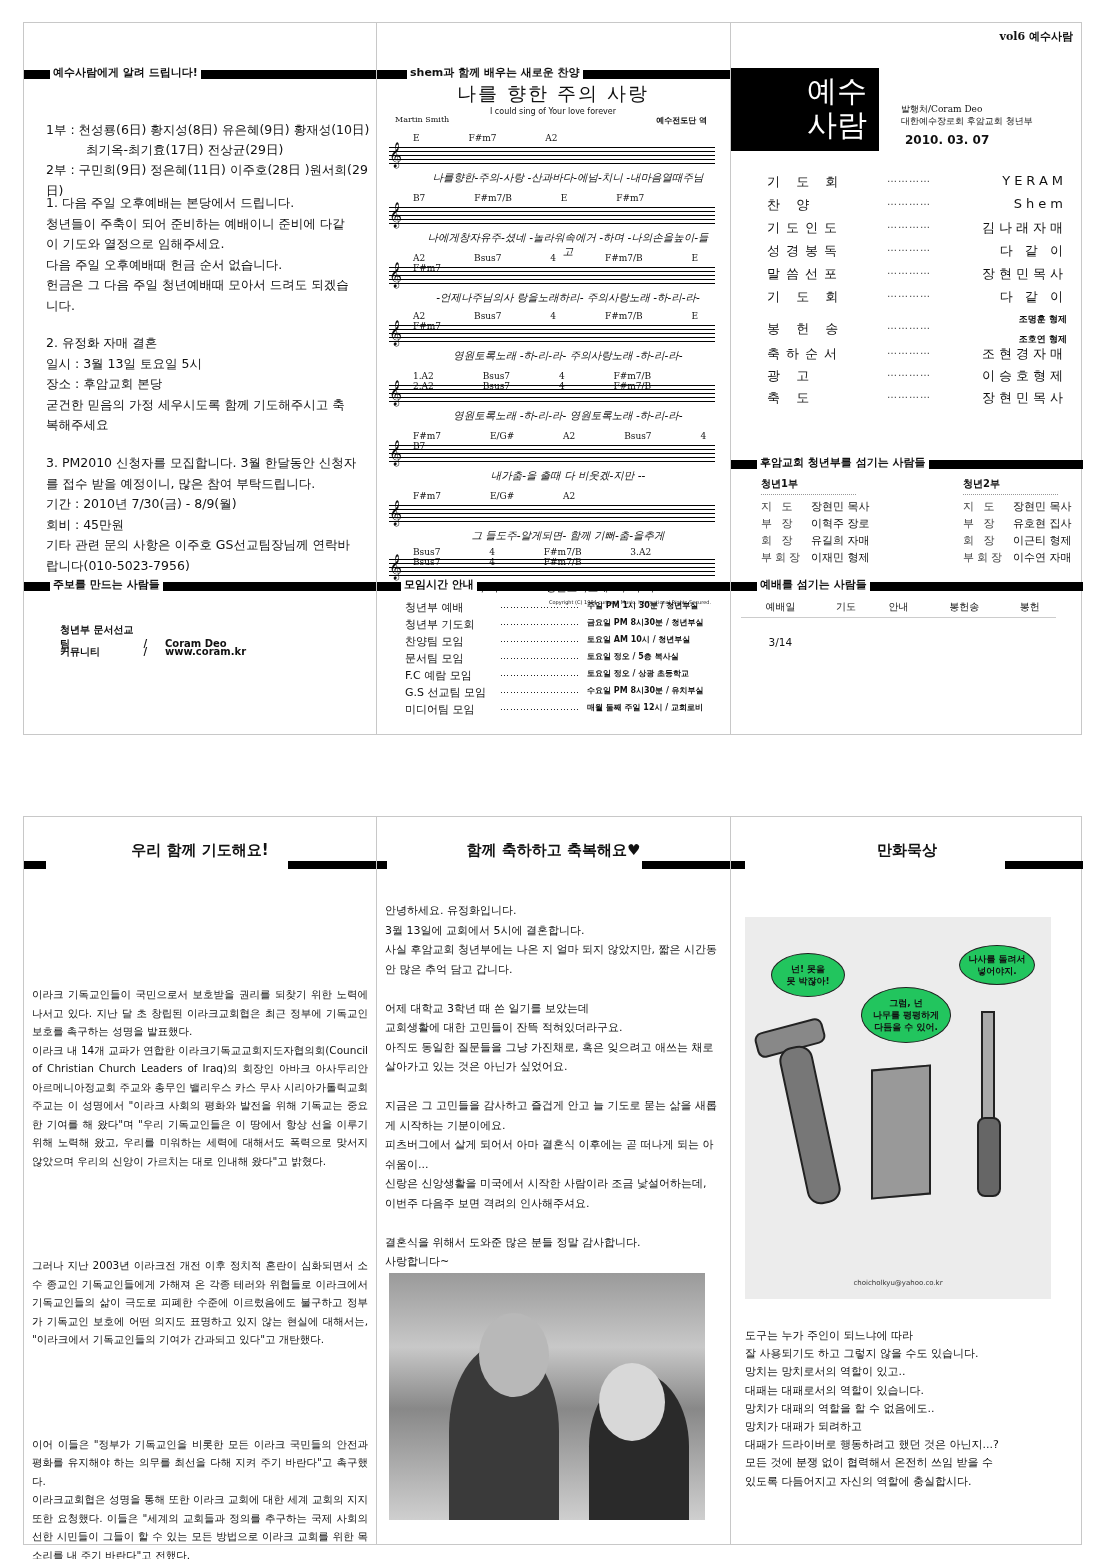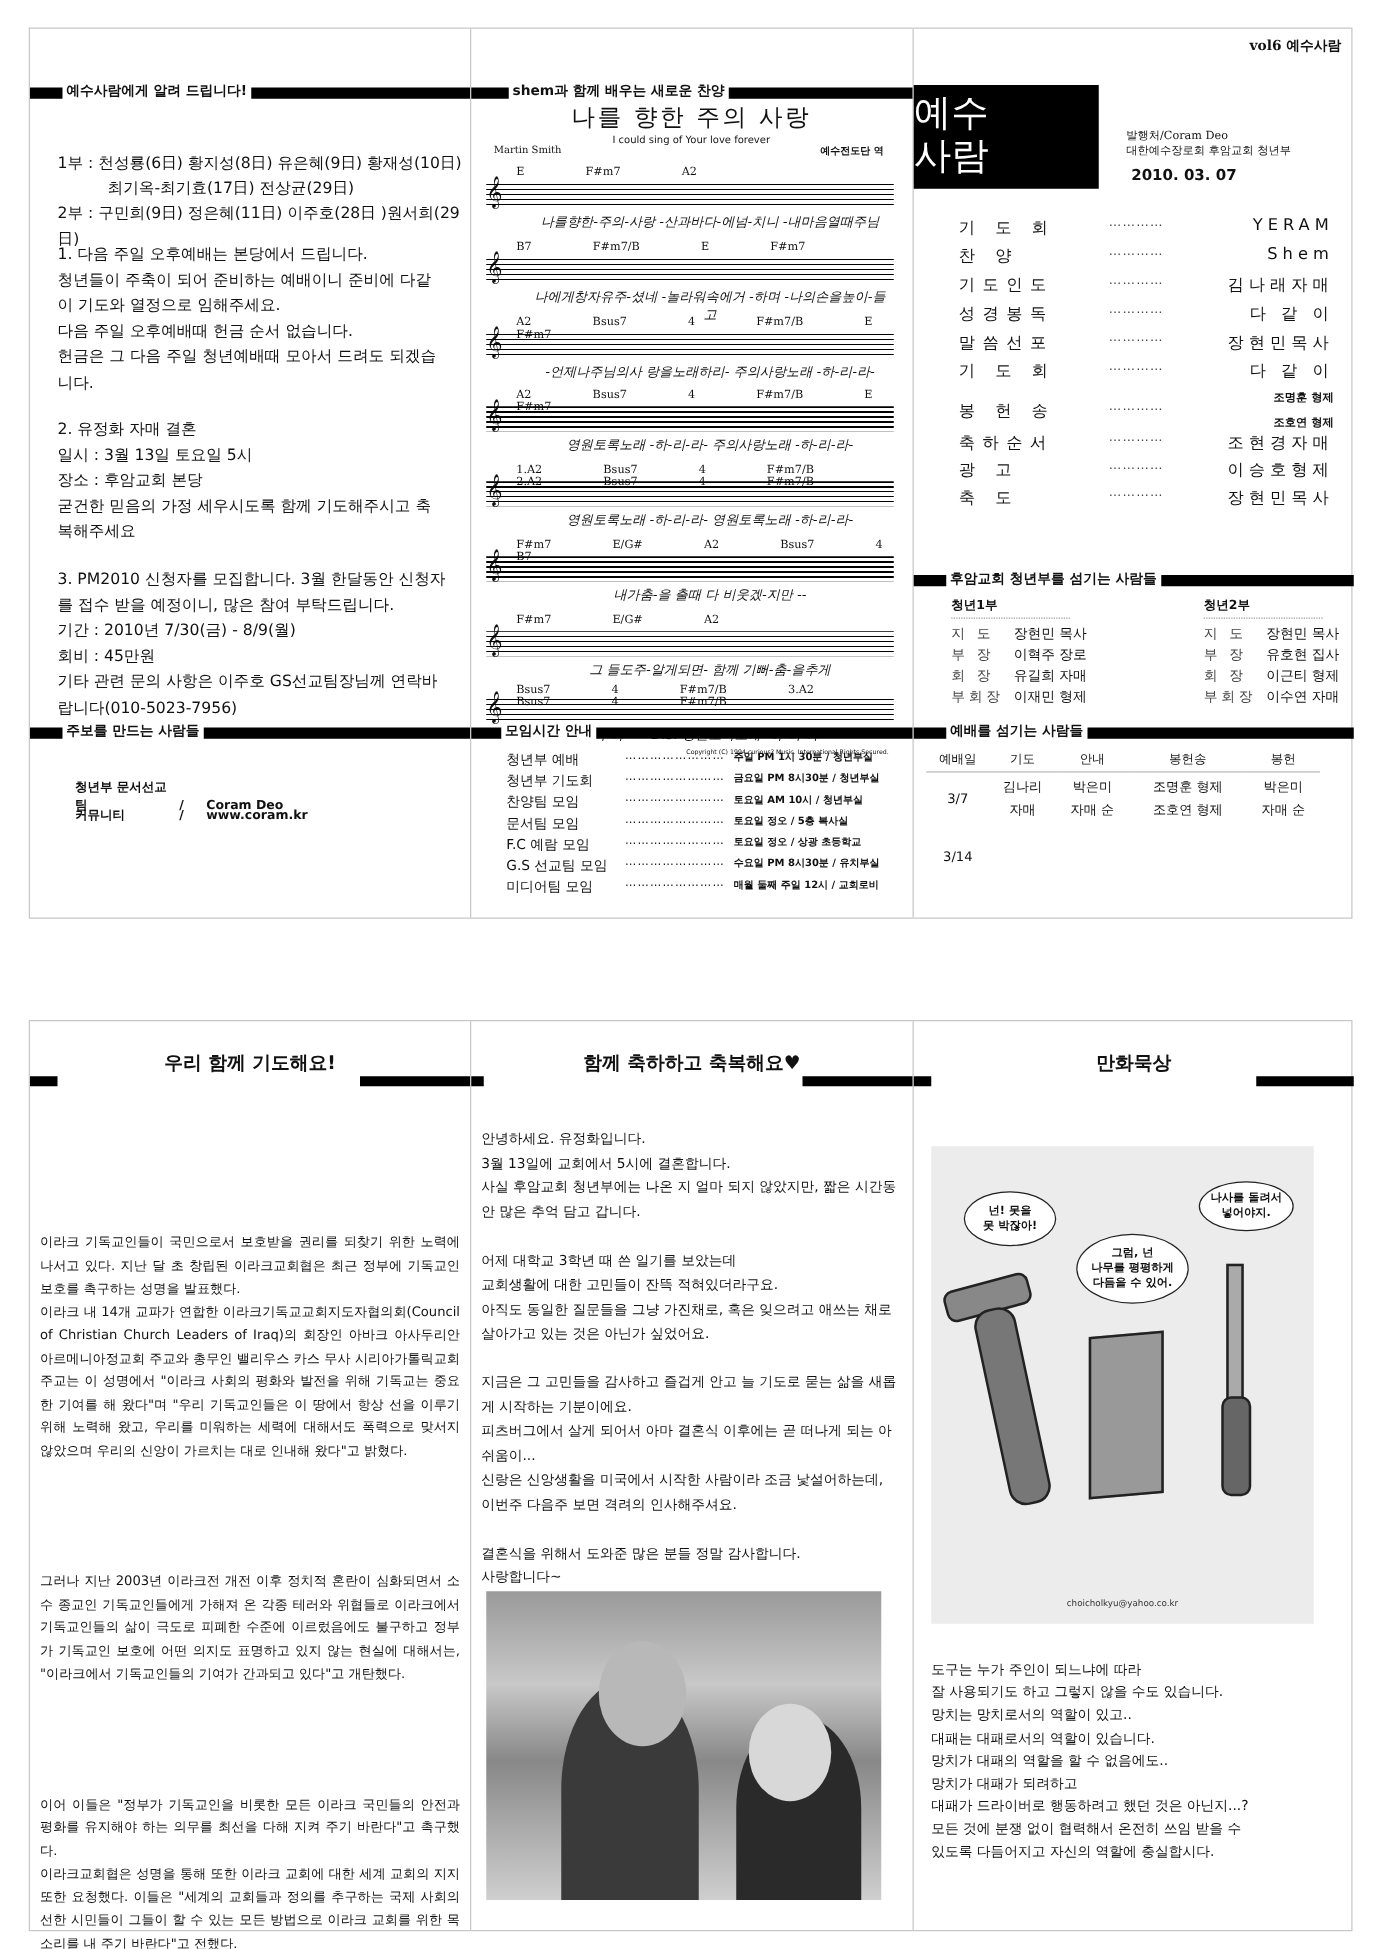--- a/index.html
+++ b/index.html
@@ -8,21 +8,21 @@
   .page.top { top: 22px; height: 713px; }
   .page.bottom { top: 816px; height: 729px; }
   .col { position: absolute; top: 0; bottom: 0; }
   .vline { position: absolute; top: 0; bottom: 0; width: 1px; background: #c8c8c8; }
   .sec-bar { position: absolute; height: 12px; left: 0; right: 0; }
   .sec-bar .bar { position: absolute; top: 3px; height: 9px; background: #000; }
   .sec-bar .lbl { position: absolute; top: -2px; font-size: 11px; font-weight: bold; background: #fff; padding: 0 3px; white-space: nowrap; font-family: "DejaVu Sans", sans-serif; }
   .txt { font-size: 12.5px; line-height: 20.5px; white-space: pre-wrap; }
   
   .vol { position: absolute; right: 10px; top: 6px; font-size: 11px; font-weight: bold; font-family: "DejaVu Serif", serif; }
-  .logo { position: absolute; left: 0; top: 45px; width: 148px; height: 83px; background: #000; color: #fff; padding-right: 12px; font-size: 30px; line-height: 34px; padding-top: 6px; }
+  .logo { position: absolute; left: 0; top: 45px; width: 148px; height: 83px; background: #000; color: #fff; text-align: right; padding-right: 12px; font-size: 30px; line-height: 34px; padding-top: 6px; }
   .pub { position: absolute; left: 170px; top: 80px; font-size: 9px; line-height: 12px; font-family: "DejaVu Serif", serif; }
   .date { position: absolute; left: 174px; top: 110px; font-size: 12px; font-weight: bold; }
   .order-row { position: absolute; left: 36px; width: 300px; height: 22px; font-size: 13px; }
   .order-row .k { position: absolute; left: 0; letter-spacing: 6px; }
   .order-row .d { position: absolute; left: 120px; letter-spacing: 1px; font-size: 10px; color: #444; }
   .order-row .v { position: absolute; right: 0; text-align: right; letter-spacing: 4px; }
   .order-row .v2 { position: absolute; right: 0; font-size: 9px; font-weight: bold; line-height: 18px; text-align: right; }
   .staff { position: absolute; font-size: 11px; }
   .staff .hd { font-weight: bold; font-size: 10px; border-bottom: 1px dotted #999; padding-bottom: 3px; margin-bottom: 4px; width: 95px; }
   .staff .r { height: 17px; text-decoration: underline; }
@@ -44,21 +44,21 @@
   .stave-line { position: absolute; left: 6px; width: 326px; height: 20px; background: repeating-linear-gradient(#000 0 1px, transparent 1px 4px); }
   .lyric { position: absolute; left: 40px; right: 10px; font-size: 10.5px; font-style: italic; text-align: center; }
   .chords { position: absolute; left: 30px; right: 10px; font-size: 9px; font-family: "DejaVu Serif", serif; word-spacing: 46px; }
   .clef { position: absolute; left: 6px; font-size: 22px; line-height: 20px; }
   .copyright { position: absolute; right: 12px; bottom: 0; font-size: 5px; }
   
   .bhead { position: absolute; top: 24px; left: 0; right: 0; text-align: center; font-size: 15px; font-weight: bold; }
   .bbar-l { position: absolute; left: 0; top: 44px; width: 22px; height: 8px; background: #000; }
   .bbar-r { position: absolute; right: 0; top: 44px; width: 88px; height: 8px; background: #000; }
   .cartoon { position: absolute; left: 14px; top: 100px; width: 306px; height: 382px; background: #ececec; }
-  .bubble { position: absolute; background: #ffffff; border: 1.5px solid #222; border-radius: 50%; font-size: 9px; font-weight: bold; text-align: center; line-height: 12px; display: flex; align-items: center; justify-content: center; padding: 4px; }
+  .bubble { position: absolute; background: #22c55e; border: 1.5px solid #222; border-radius: 50%; font-size: 9px; font-weight: bold; text-align: center; line-height: 12px; display: flex; align-items: center; justify-content: center; padding: 4px; }
   .verse { position: absolute; left: 0; right: 0; text-align: center; font-size: 11px; font-weight: bold; line-height: 14px; }
   .photo { position: absolute; left: 12px; top: 456px; width: 316px; height: 247px; background: linear-gradient(180deg,#9a9a9a 0%,#c8c8c8 30%,#888 55%,#cfcfcf 100%); }
 </style>
 </head>
 <body>
 
 <div class="page top">
   <div class="vline" style="left:352px"></div>
   <div class="vline" style="left:706px"></div>
 
@@ -290,31 +290,20 @@
       <thead>
         <tr>
           <th>예배일</th>
           <th>기도</th>
           <th>안내</th>
           <th>봉헌송</th>
           <th>봉헌</th>
         </tr>
       </thead>
       <tbody>
-        <tr style="height:44px">
-          <td>3/7</td>
-          <td style="white-space:pre-line">김나리
-자매</td>
-          <td style="white-space:pre-line">박은미
-자매 순</td>
-          <td style="white-space:pre-line">조명훈 형제
-조호연 형제</td>
-          <td style="white-space:pre-line">박은미
-자매 순</td>
-        </tr>
         <tr style="height:50px">
           <td>3/14</td>
           <td></td>
             <td></td>
             <td></td>
             <td></td>
         </tr>
       </tbody>
     </table>
   </div>

